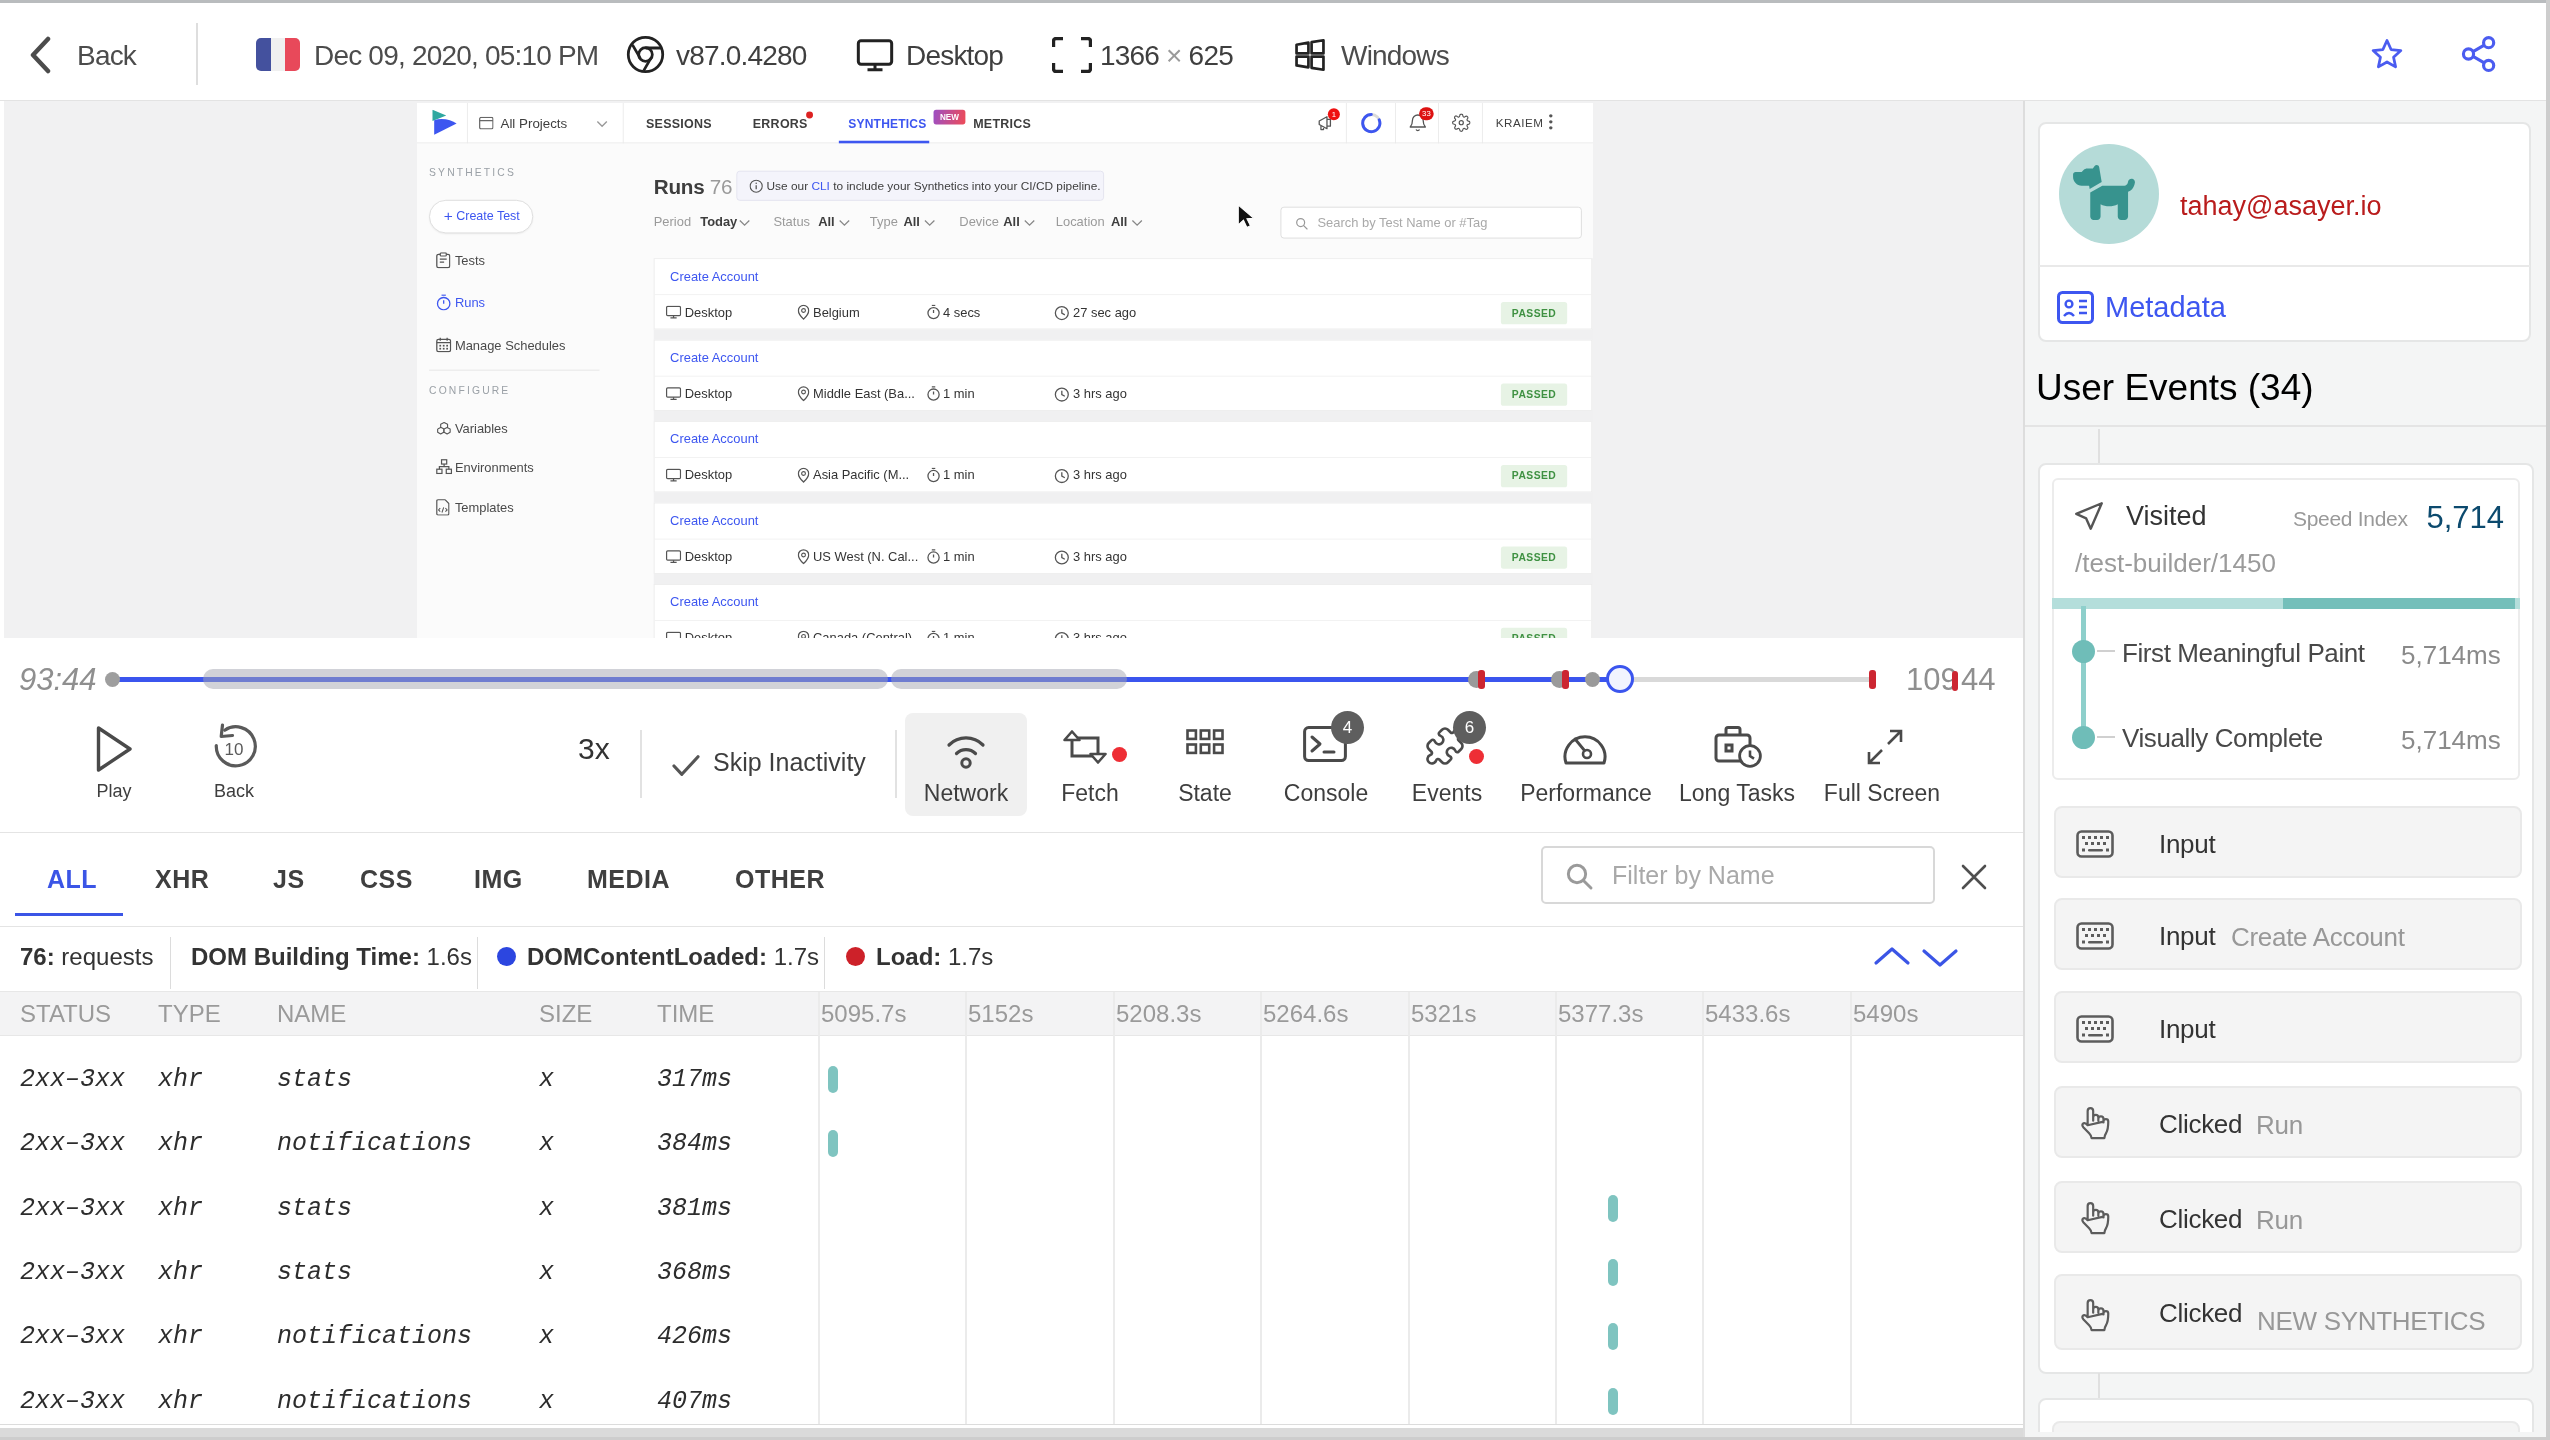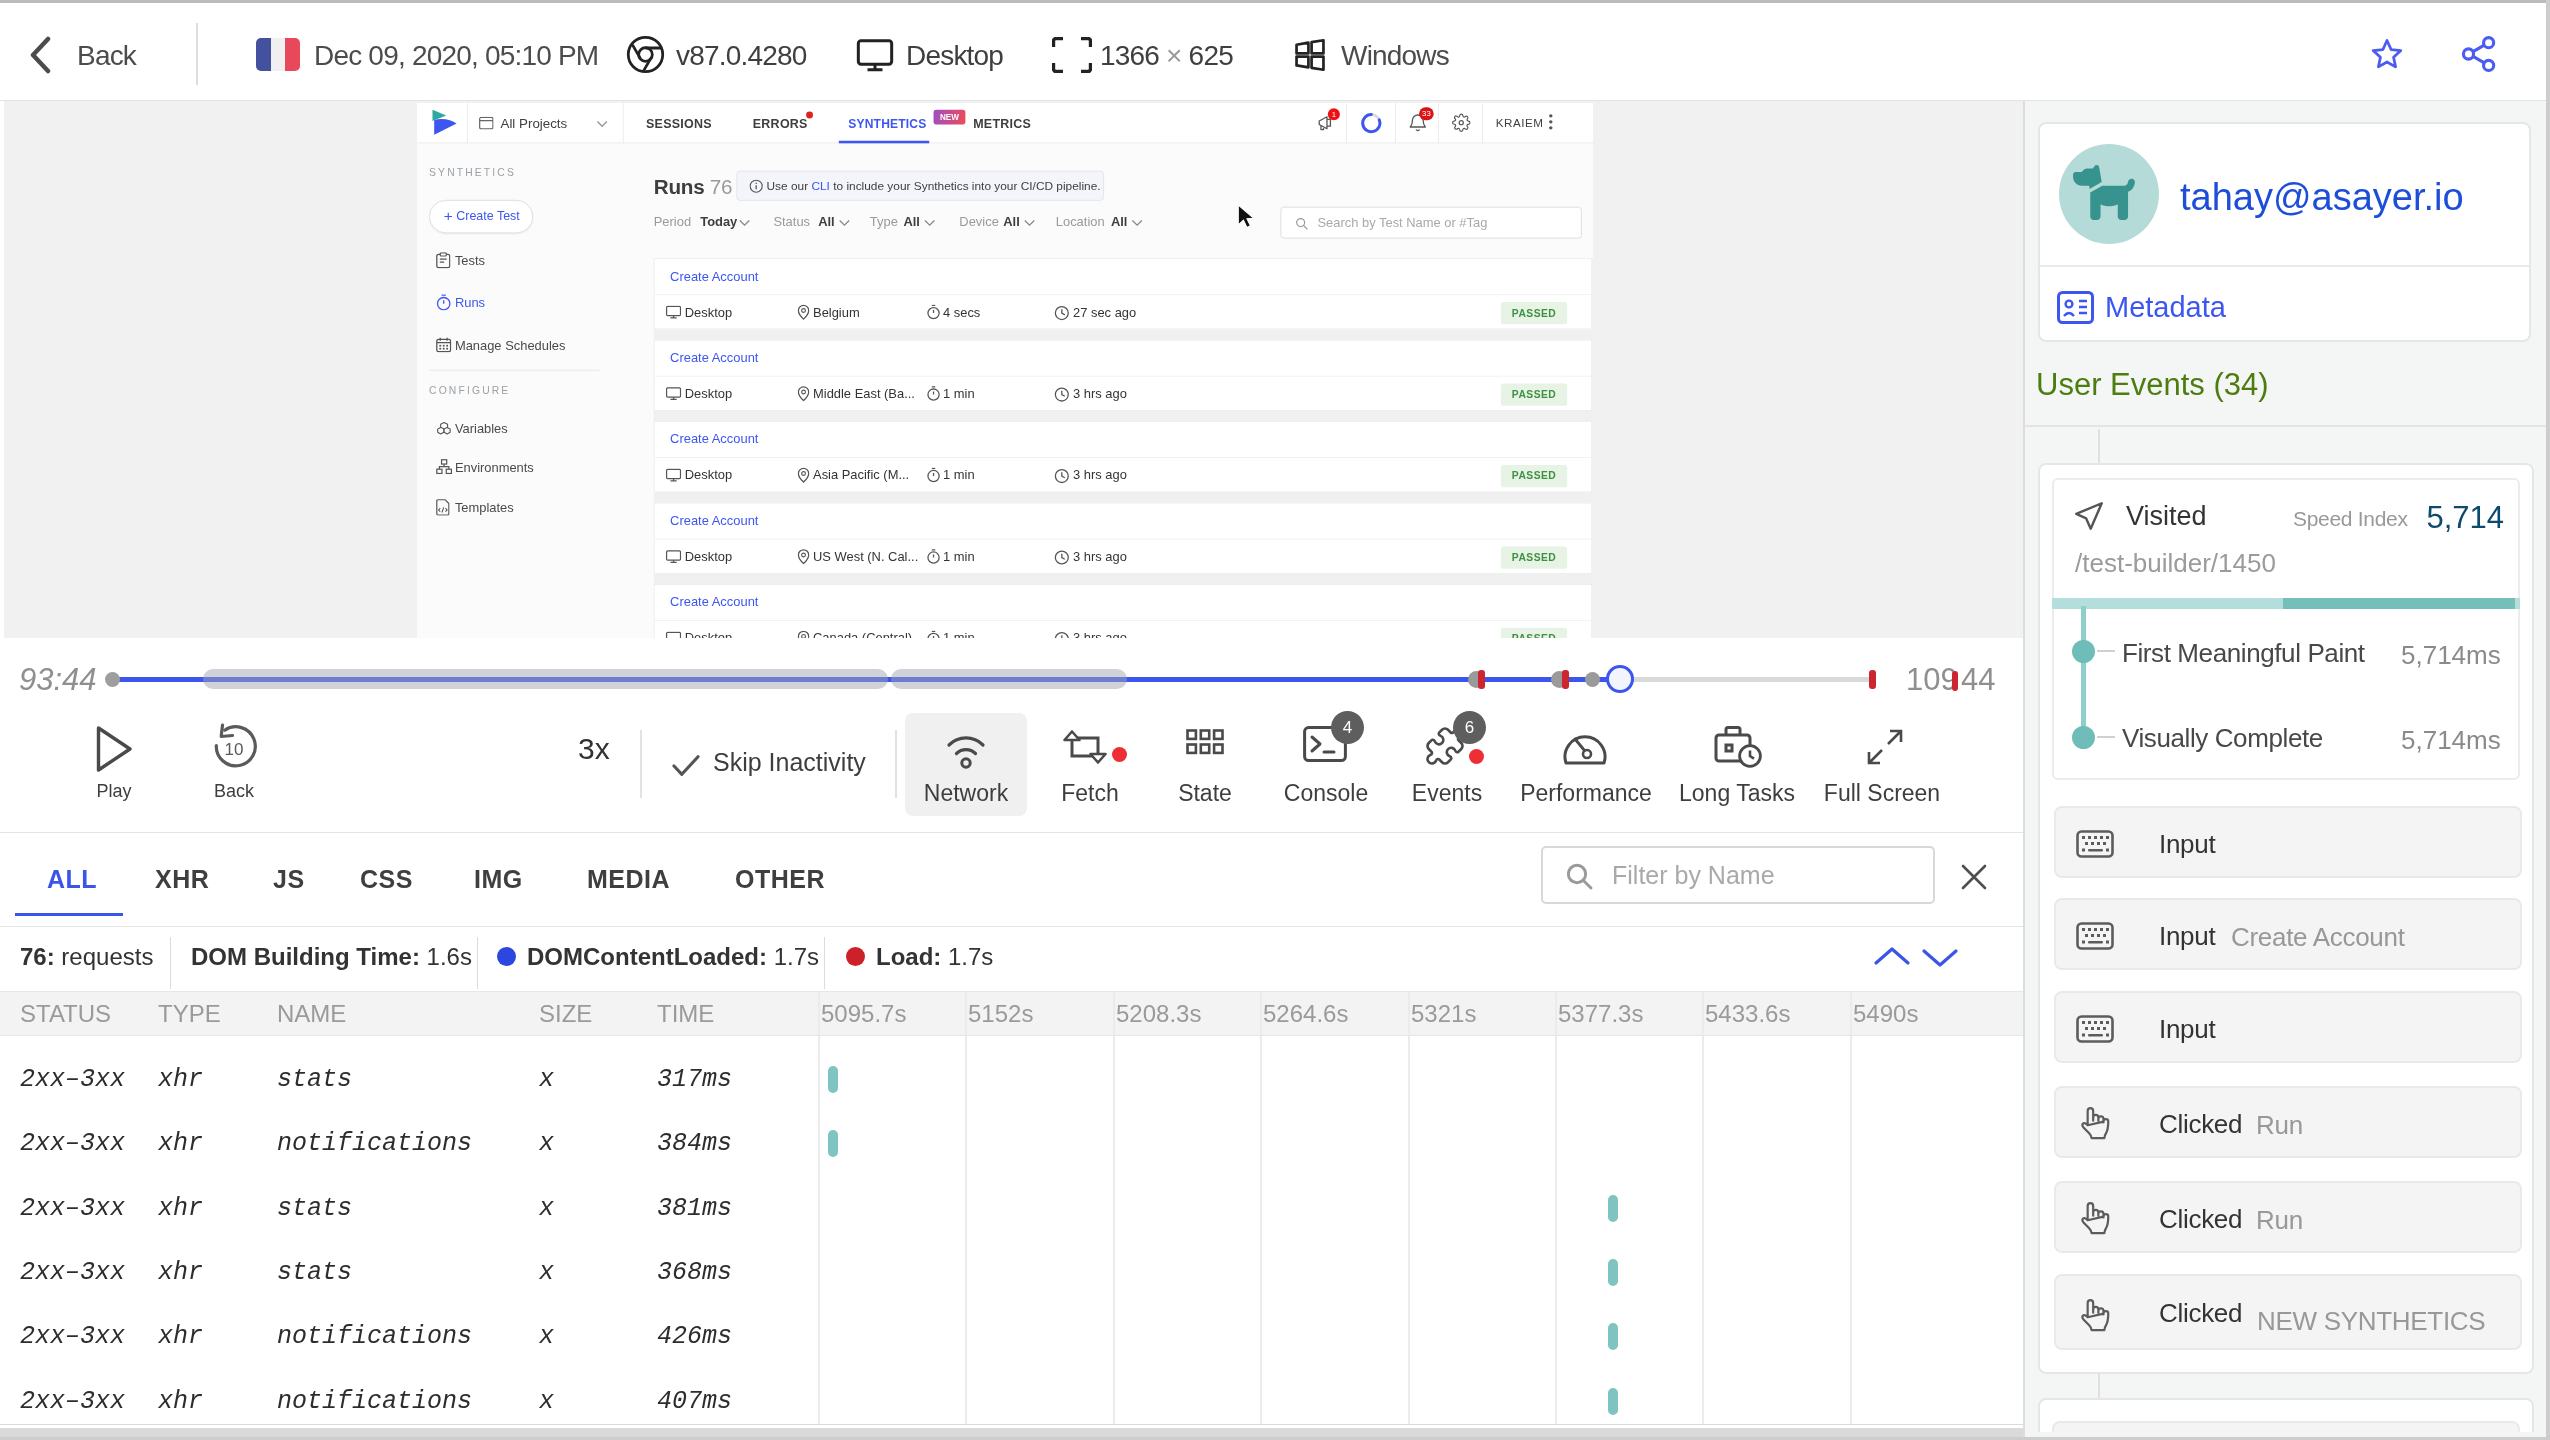--- a/index.html
+++ b/index.html
@@ -612,30 +612,30 @@
 <div id="hscroll"></div>
 <div id="sidebar">
   <div class="card" style="left:13px;top:21px;width:493px;height:220px"></div>
   <div class="abs" style="left:34px;top:43px;width:100px;height:100px;border-radius:50%;background:#b5dbd8;overflow:hidden">
     <svg width="100" height="100" viewBox="0 0 576 512" style="position:absolute;left:14px;top:21px;width:62px;height:55px">
       <g transform="translate(576,0) scale(-1,1)">
       <path d="M309.6 158.5L332.7 19.8C334.6 8.4 344.5 0 356.1 0c7.5 0 14.5 3.5 19 9.5L392 32h52.1c12.7 0 24.9 5.1 33.9 14.1L496 64h56c13.3 0 24 10.7 24 24v24c0 44.2-35.8 80-80 80H464 448 426.7l-5.1 30.5-112-64zM416 256.1L416 480c0 17.7-14.3 32-32 32H352c-17.7 0-32-14.3-32-32V364.8c-24 12.3-51.2 19.2-80 19.2s-56-6.9-80-19.2V480c0 17.7-14.3 32-32 32H96c-17.7 0-32-14.3-32-32V249.8c-28.8-10.9-51.4-35.3-59.2-66.5L1 167.8c-4.3-17.1 6.1-34.5 23.3-38.8s34.5 6.1 38.8 23.3l3.9 15.5C70.5 182 83.3 192 98 192h30 16H303.8L416 256.1z" fill="#37938e"></path>
       </g>
     </svg>
   </div>
-  <div class="abs" style="left:155px;top:75px;font-size:38px;color:#1d4ed8">tahay@asayer.io</div>
+  <div class="abs" style="left:155px;top:90px;font-size:27px;color:#b91c1c">tahay@asayer.io</div>
   <div class="abs" style="left:14px;top:164px;width:491px;height:2px;background:#e9e9e9"></div>
   <svg class="abs" style="left:32px;top:190px" width="37" height="33" viewBox="0 0 37 33">
     <rect x="1.5" y="1.5" width="34" height="30" rx="4" fill="none" stroke="#3d56f0" stroke-width="3"></rect>
     <circle cx="12" cy="13" r="3.4" fill="none" stroke="#3d56f0" stroke-width="2.4"></circle>
     <path d="M7 25 q5 -6 10 0" fill="none" stroke="#3d56f0" stroke-width="2.4"></path>
     <path d="M22 10 h8 M22 16 h8 M22 22 h8" stroke="#3d56f0" stroke-width="2.4"></path>
   </svg>
   <div class="abs" style="left:80px;top:190px;font-size:29px;color:#3d56f0">Metadata</div>
-  <div class="abs" style="left:11px;top:266px;font-size:31px;color:#4d7c0f">User Events (34)</div>
+  <div class="abs" style="left:11px;top:266px;font-size:37px;color:#000000">User Events (34)</div>
   <div class="abs" style="left:0px;top:324px;width:527px;height:2px;background:#e4e4e4"></div>
   <div class="abs" style="left:73px;top:328px;width:2px;height:34px;background:#e0e0e0"></div>
   <div class="card" style="left:13px;top:362px;width:496px;height:911px"></div>
   <div class="abs" style="left:27px;top:377px;width:468px;height:302px;border:2px solid #ececec;border-radius:6px;background:#fff"></div>
   <svg class="abs" style="left:47px;top:398px" width="34" height="34" viewBox="0 0 24 24">
     <path d="M21 3 L3 10.5 L10 13.7 L13.2 21 Z" fill="none" stroke="#555" stroke-width="1.7" stroke-linejoin="round"></path>
   </svg>
   <div class="abs" style="left:101px;top:400px;font-size:27px;color:#333">Visited</div>
   <div class="abs" style="left:268px;top:406px;font-size:21px;color:#999;letter-spacing:-0.3px">Speed Index</div>
   <div class="abs" style="right:46px;top:399px;font-size:31px;color:#0c4a6e">5,714</div>

